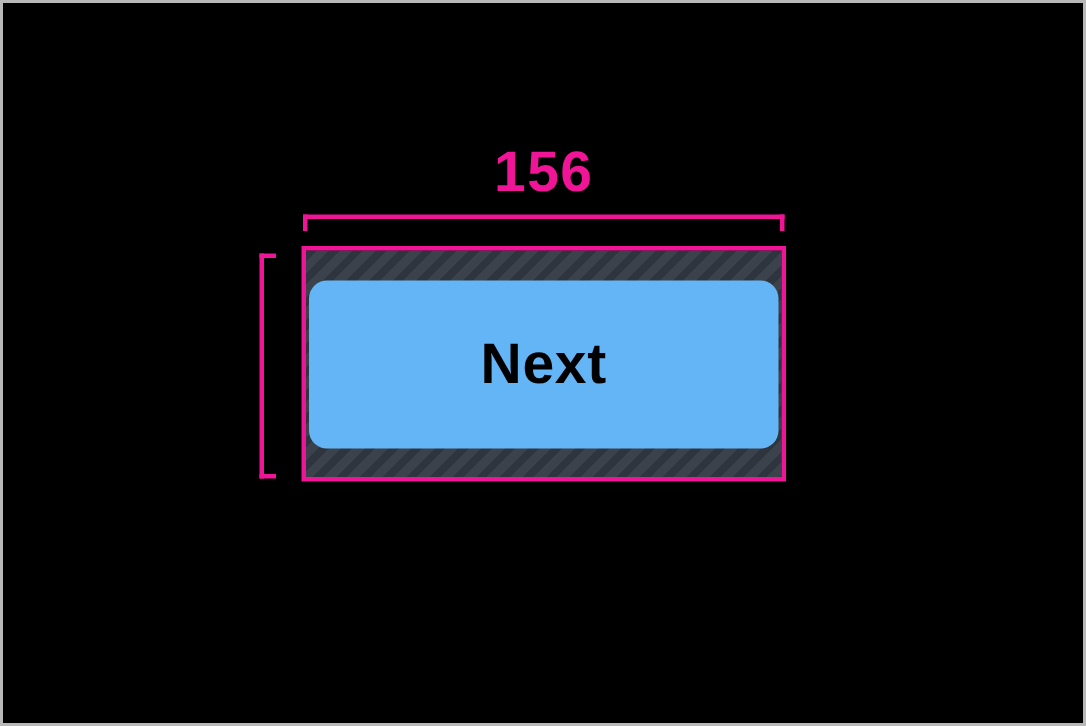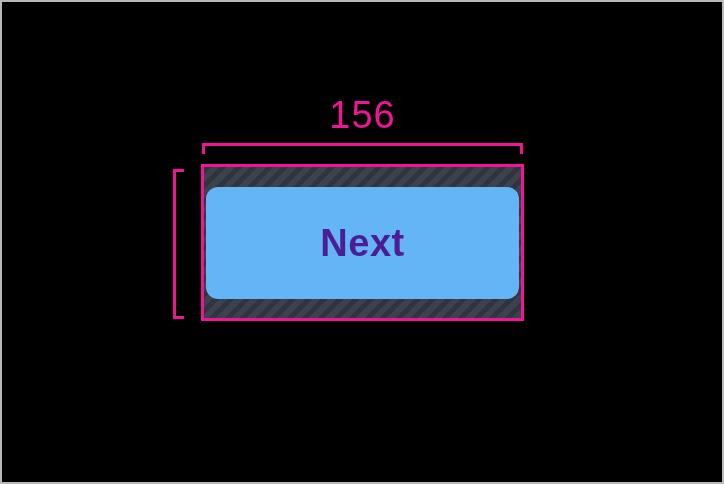--- a/index.html
+++ b/index.html
@@ -13,21 +13,21 @@
     overflow: hidden;
     font-family: "Liberation Sans", sans-serif;
   }
 
   
   .dim-label {
     position: absolute;
     color: #F01496;
     font-size: 38px;
     line-height: 1;
-    font-weight: 400;
+    font-weight: 700;
     letter-spacing: 1px;
   }
   .dim-label.width {
     left: 200px;
     width: 321px;
     top: 94px;
     text-align: center;
   }
   .dim-label.height {
     left: 88px;
@@ -84,21 +84,21 @@
     background: #64B5F6;
     border: none;
     border-radius: 12px;
     display: flex;
     align-items: center;
     justify-content: center;
     cursor: pointer;
     padding: 0;
   }
   .next-button .btn-label {
-    color: #4c1d95;
+    color: #000000;
     font-size: 38px;
     font-weight: 700;
     letter-spacing: 0.5px;
     font-family: "Liberation Sans", sans-serif;
   }
 </style>
 </head>
 <body>
 
 <div class="canvas">

